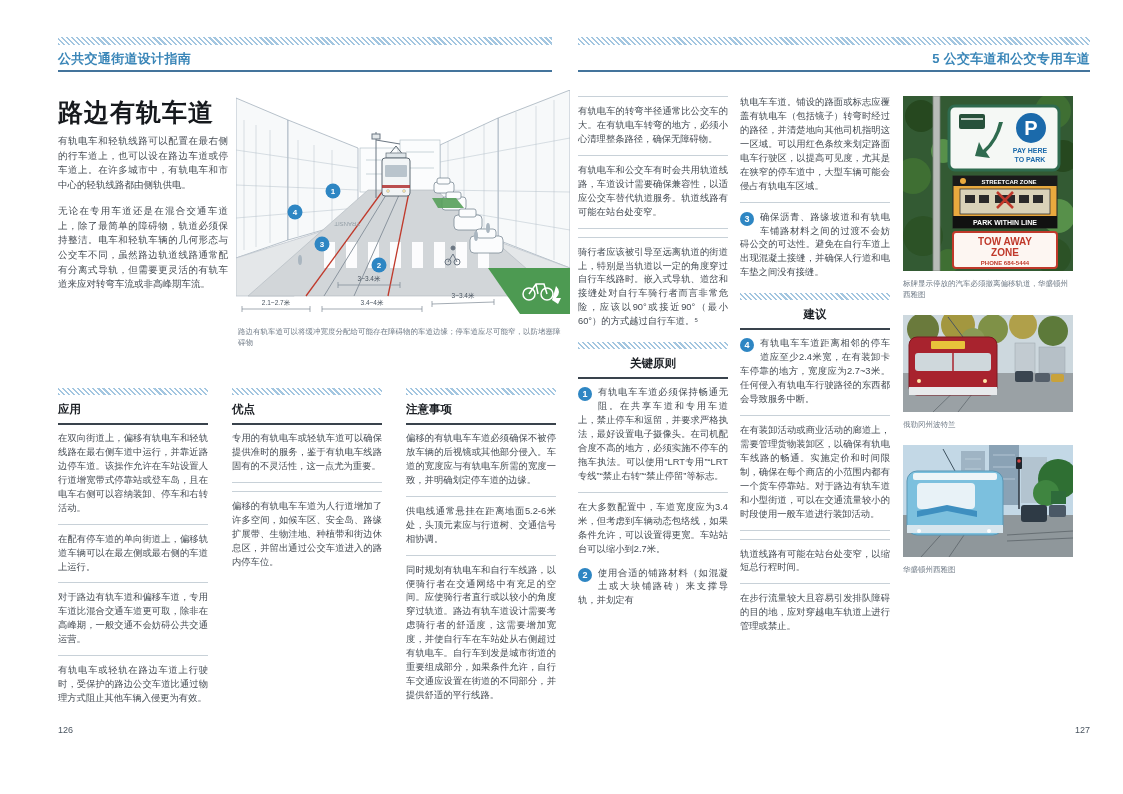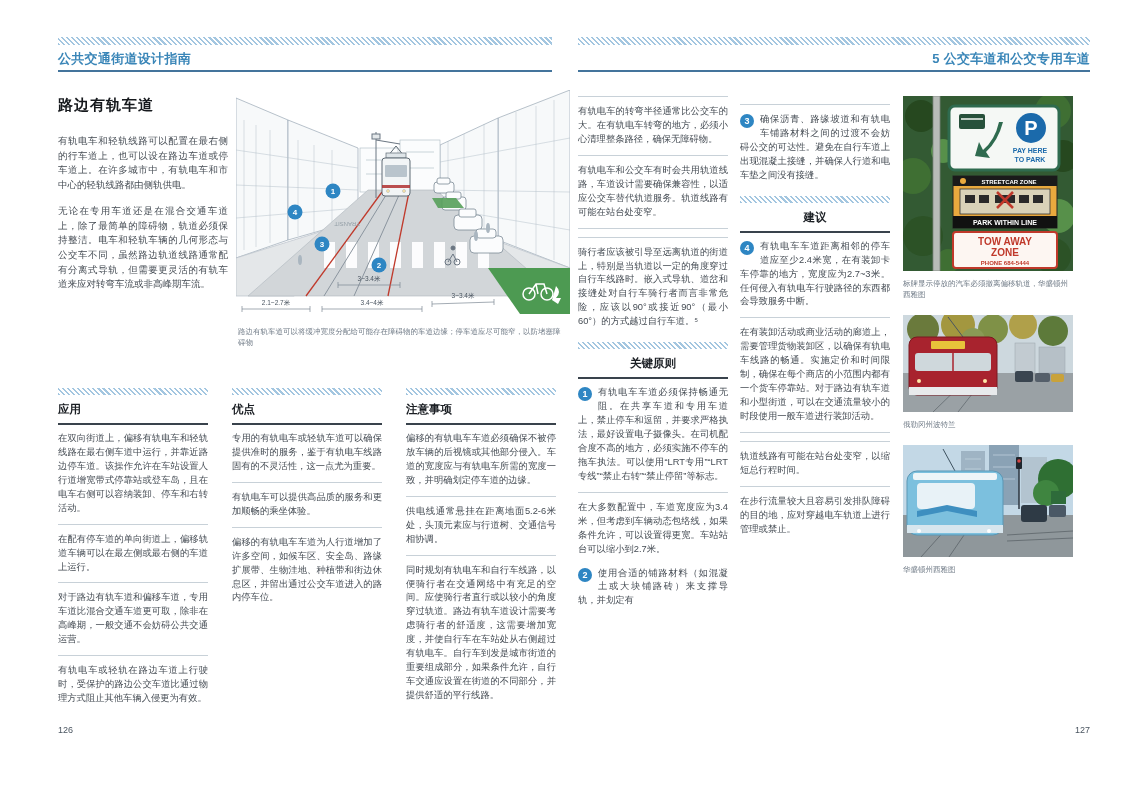--- a/index.html
+++ b/index.html
@@ -8,21 +8,21 @@
     font-family:"Liberation Sans","DejaVu Sans",sans-serif;
     color:#454c54;overflow:hidden;
   }
   .hatch{
     background:repeating-linear-gradient(45deg,#a3c6e0 0,#a3c6e0 1.6px,#ffffff 1.6px,#ffffff 3.6px);
   }
   .abs{position:absolute;}
   .page-header-band{height:8px;}
   .page-header-text{font-size:13px;font-weight:bold;color:#3a86b8;letter-spacing:.3px;}
   .page-header-rule{border-top:2px solid #44749c;height:0;}
-  .page-title{font-size:15px;font-weight:bold;color:#16191d;letter-spacing:1px;}
+  .page-title{font-size:25px;font-weight:bold;color:#16191d;letter-spacing:1px;}
   .intro p{font-size:9.5px;line-height:1.55;text-align:justify;margin:0 0 11px 0;}
   .figure-caption{font-size:7.5px;line-height:1.5;color:#707b87;}
   .col{position:absolute;width:150px;}
   .col-band{height:7px;margin-bottom:7px;}
   .col-heading{font-size:11.5px;font-weight:bold;color:#1b1f24;margin:0 0 6px 0;}
   .col-rule{border-top:2px solid #39434c;margin-bottom:7px;}
   .col p{font-size:9.3px;line-height:1.5;text-align:justify;margin:0;}
   .sep{border-top:1px solid #c8d1d8;margin:8px 0 8px 0;}
   .num-item{font-size:9.3px;line-height:1.5;text-align:justify;}
   .num-circle{
@@ -220,21 +220,20 @@
   <div class="sep"></div>
   <p>有轨电车或轻轨在路边车道上行驶时，受保护的路边公交车道比通过物理方式阻止其他车辆入侵更为有效。</p>
 </div>
 
 <div class="col" style="left:232px;top:388px;">
   <div class="hatch col-band"></div>
   <div class="col-heading">优点</div>
   <div class="col-rule"></div>
   <p>专用的有轨电车或轻轨车道可以确保提供准时的服务，鉴于有轨电车线路固有的不灵活性，这一点尤为重要。</p>
   <div class="sep"></div>
-  <p>有轨电车可以提供高品质的服务和更加顺畅的乘坐体验。</p>
   <div class="sep"></div>
   <p>偏移的有轨电车车道为人行道增加了许多空间，如候车区、安全岛、路缘扩展带、生物洼地、种植带和街边休息区，并留出通过公交车道进入的路内停车位。</p>
 </div>
 
 <div class="col" style="left:406px;top:388px;">
   <div class="hatch col-band"></div>
   <div class="col-heading">注意事项</div>
   <div class="col-rule"></div>
   <p>偏移的有轨电车车道必须确保不被停放车辆的后视镜或其他部分侵入。车道的宽度应与有轨电车所需的宽度一致，并明确划定停车道的边缘。</p>
   <div class="sep"></div>
@@ -270,20 +269,21 @@
   <div class="sep"></div>
   <p style="font-size:9.3px;line-height:1.5;text-align:justify;margin:0;">在大多数配置中，车道宽度应为3.4米，但考虑到车辆动态包络线，如果条件允许，可以设置得更宽。车站站台可以缩小到2.7米。</p>
   <div style="height:10px;"></div>
   <div class="num-item">
     <span class="num-circle">2</span>
     <span>使用合适的铺路材料（如混凝土或大块铺路砖）来支撑导轨，并划定有</span>
   </div>
 </div>
 
 <div class="col" style="left:740px;top:96px;">
+  <p>轨电车车道。铺设的路面或标志应覆盖有轨电车（包括镜子）转弯时经过的路径，并清楚地向其他司机指明这一区域。可以用红色条纹来划定路面电车行驶区，以提高可见度，尤其是在狭窄的停车道中，大型车辆可能会侵占有轨电车区域。</p>
   <div class="sep"></div>
   <div class="num-item">
     <span class="num-circle">3</span>
     <span>确保沥青、路缘坡道和有轨电车铺路材料之间的过渡不会妨碍公交的可达性。避免在自行车道上出现混凝土接缝，并确保人行道和电车垫之间没有接缝。</span>
   </div>
 
   <div class="section-head">
     <div class="hatch col-band"></div>
     <div class="col-heading">建议</div>
     <div class="col-rule"></div>

